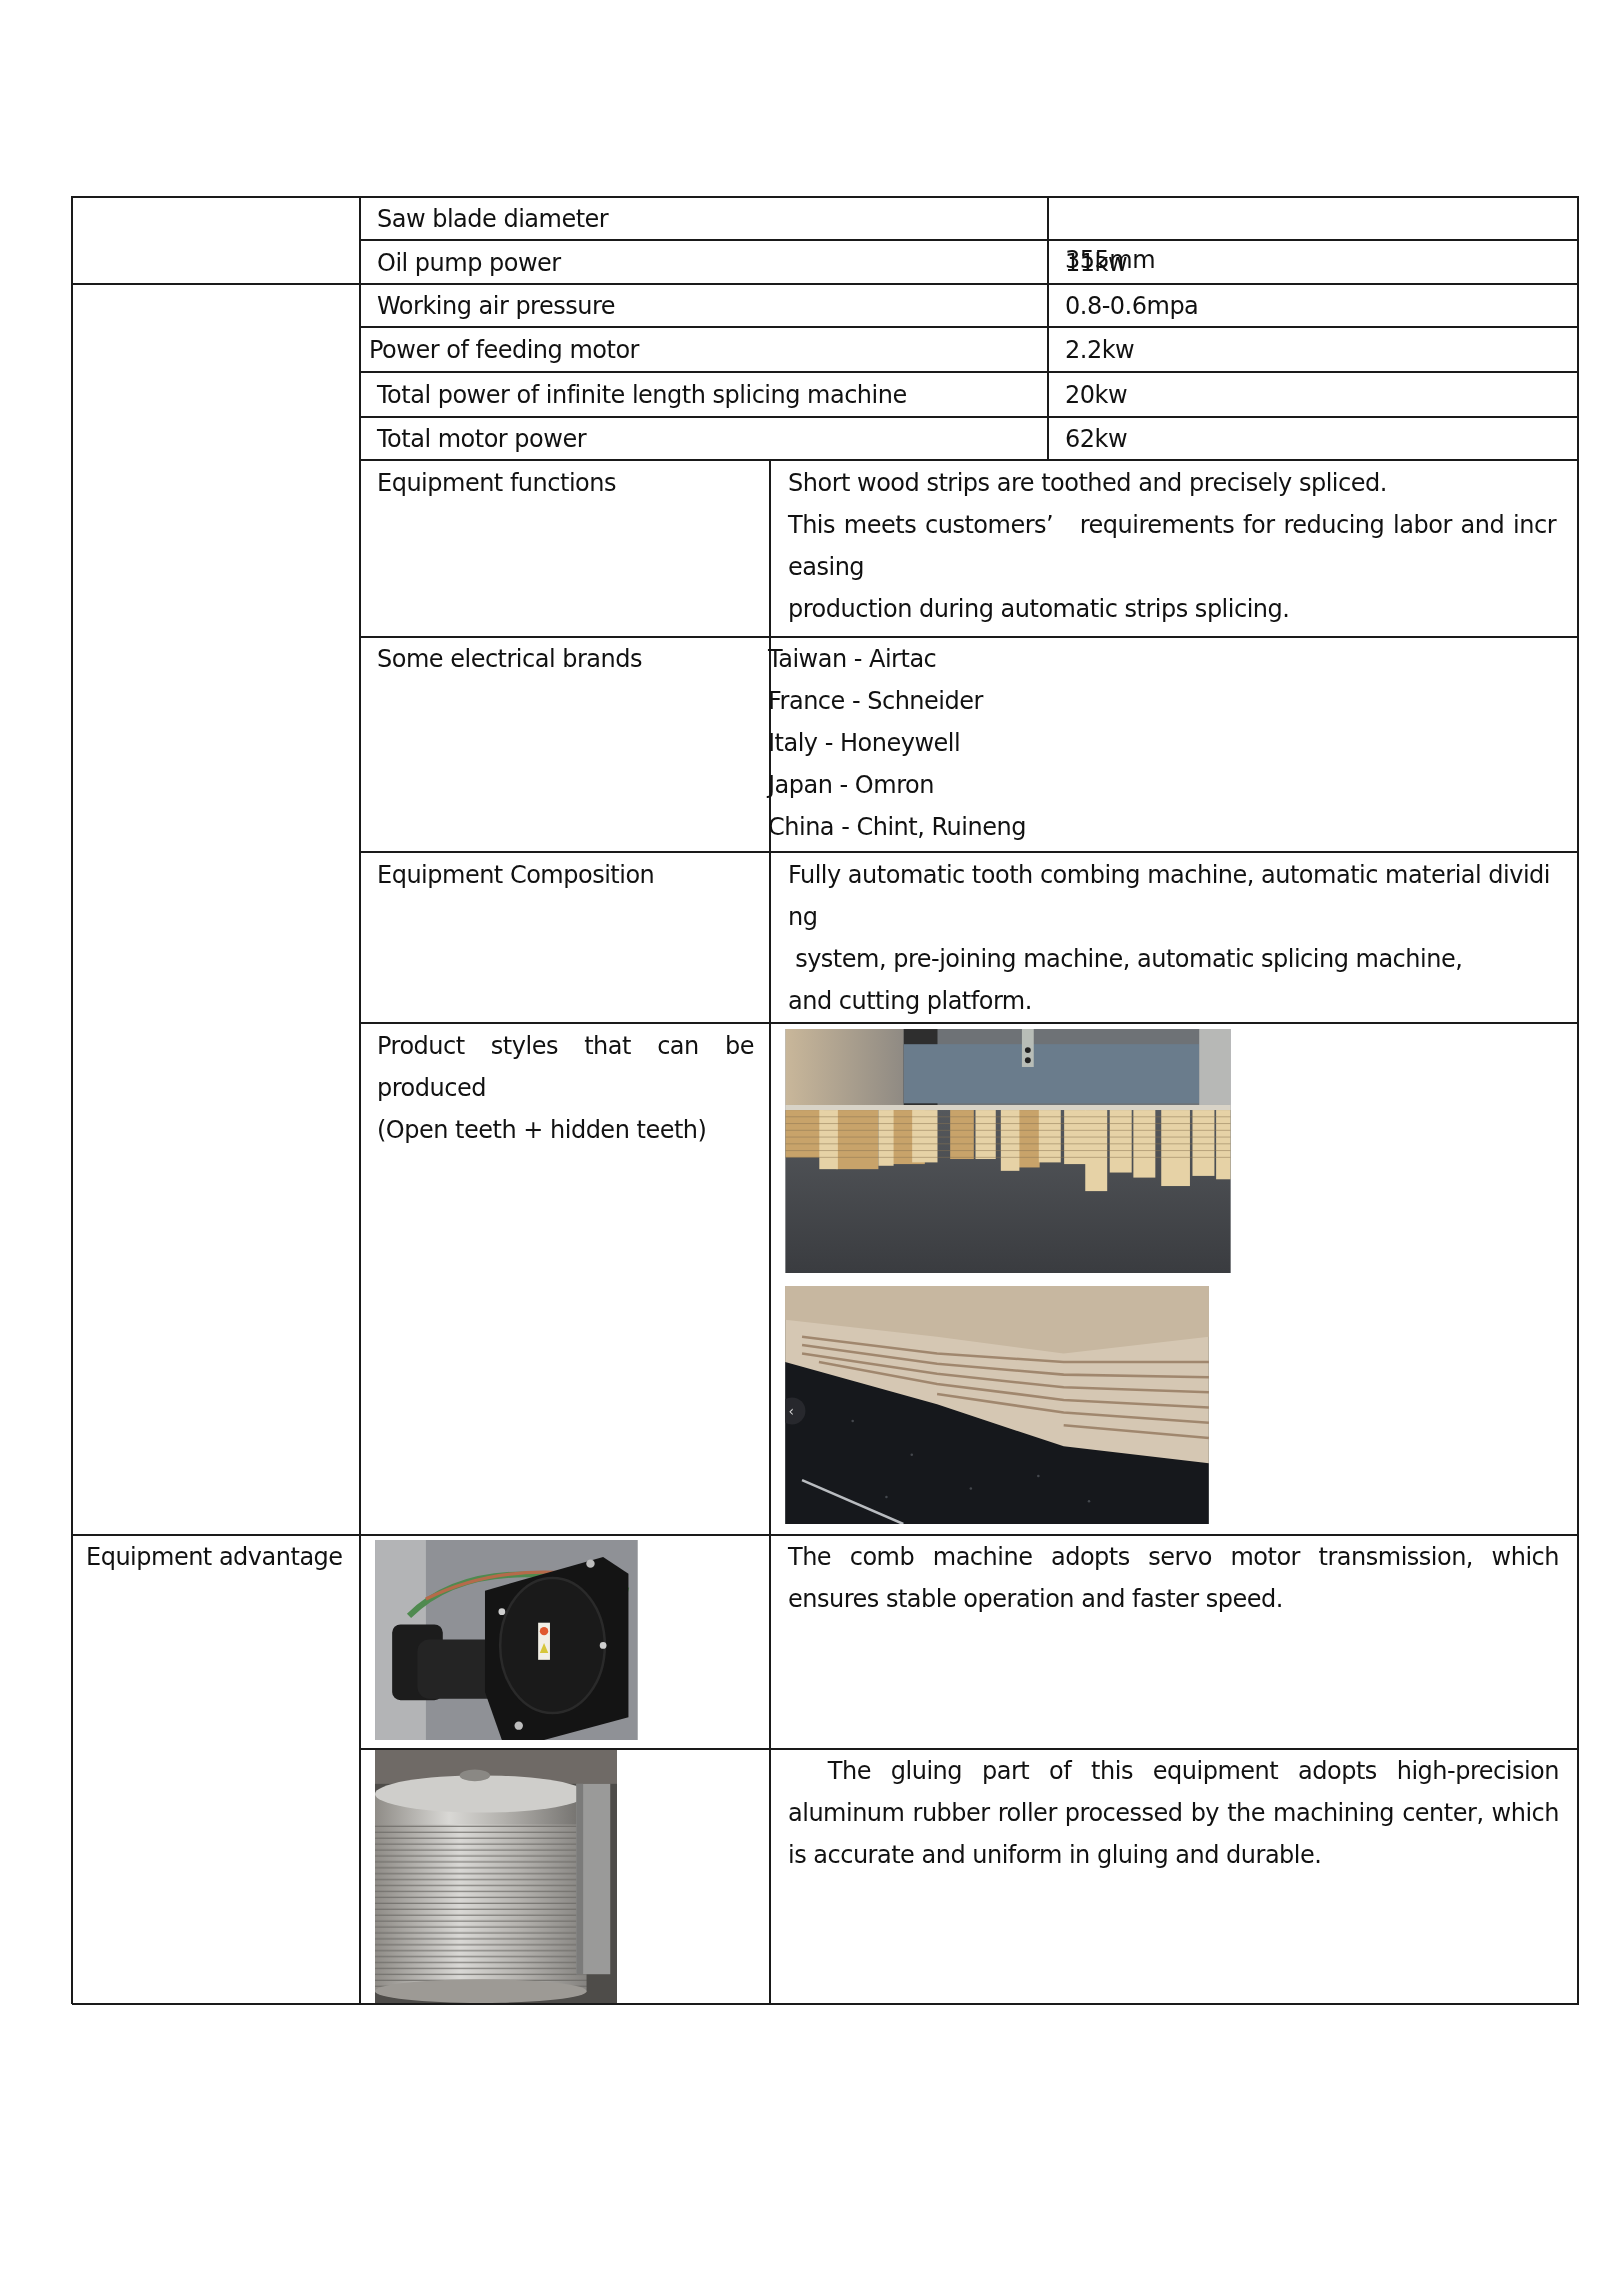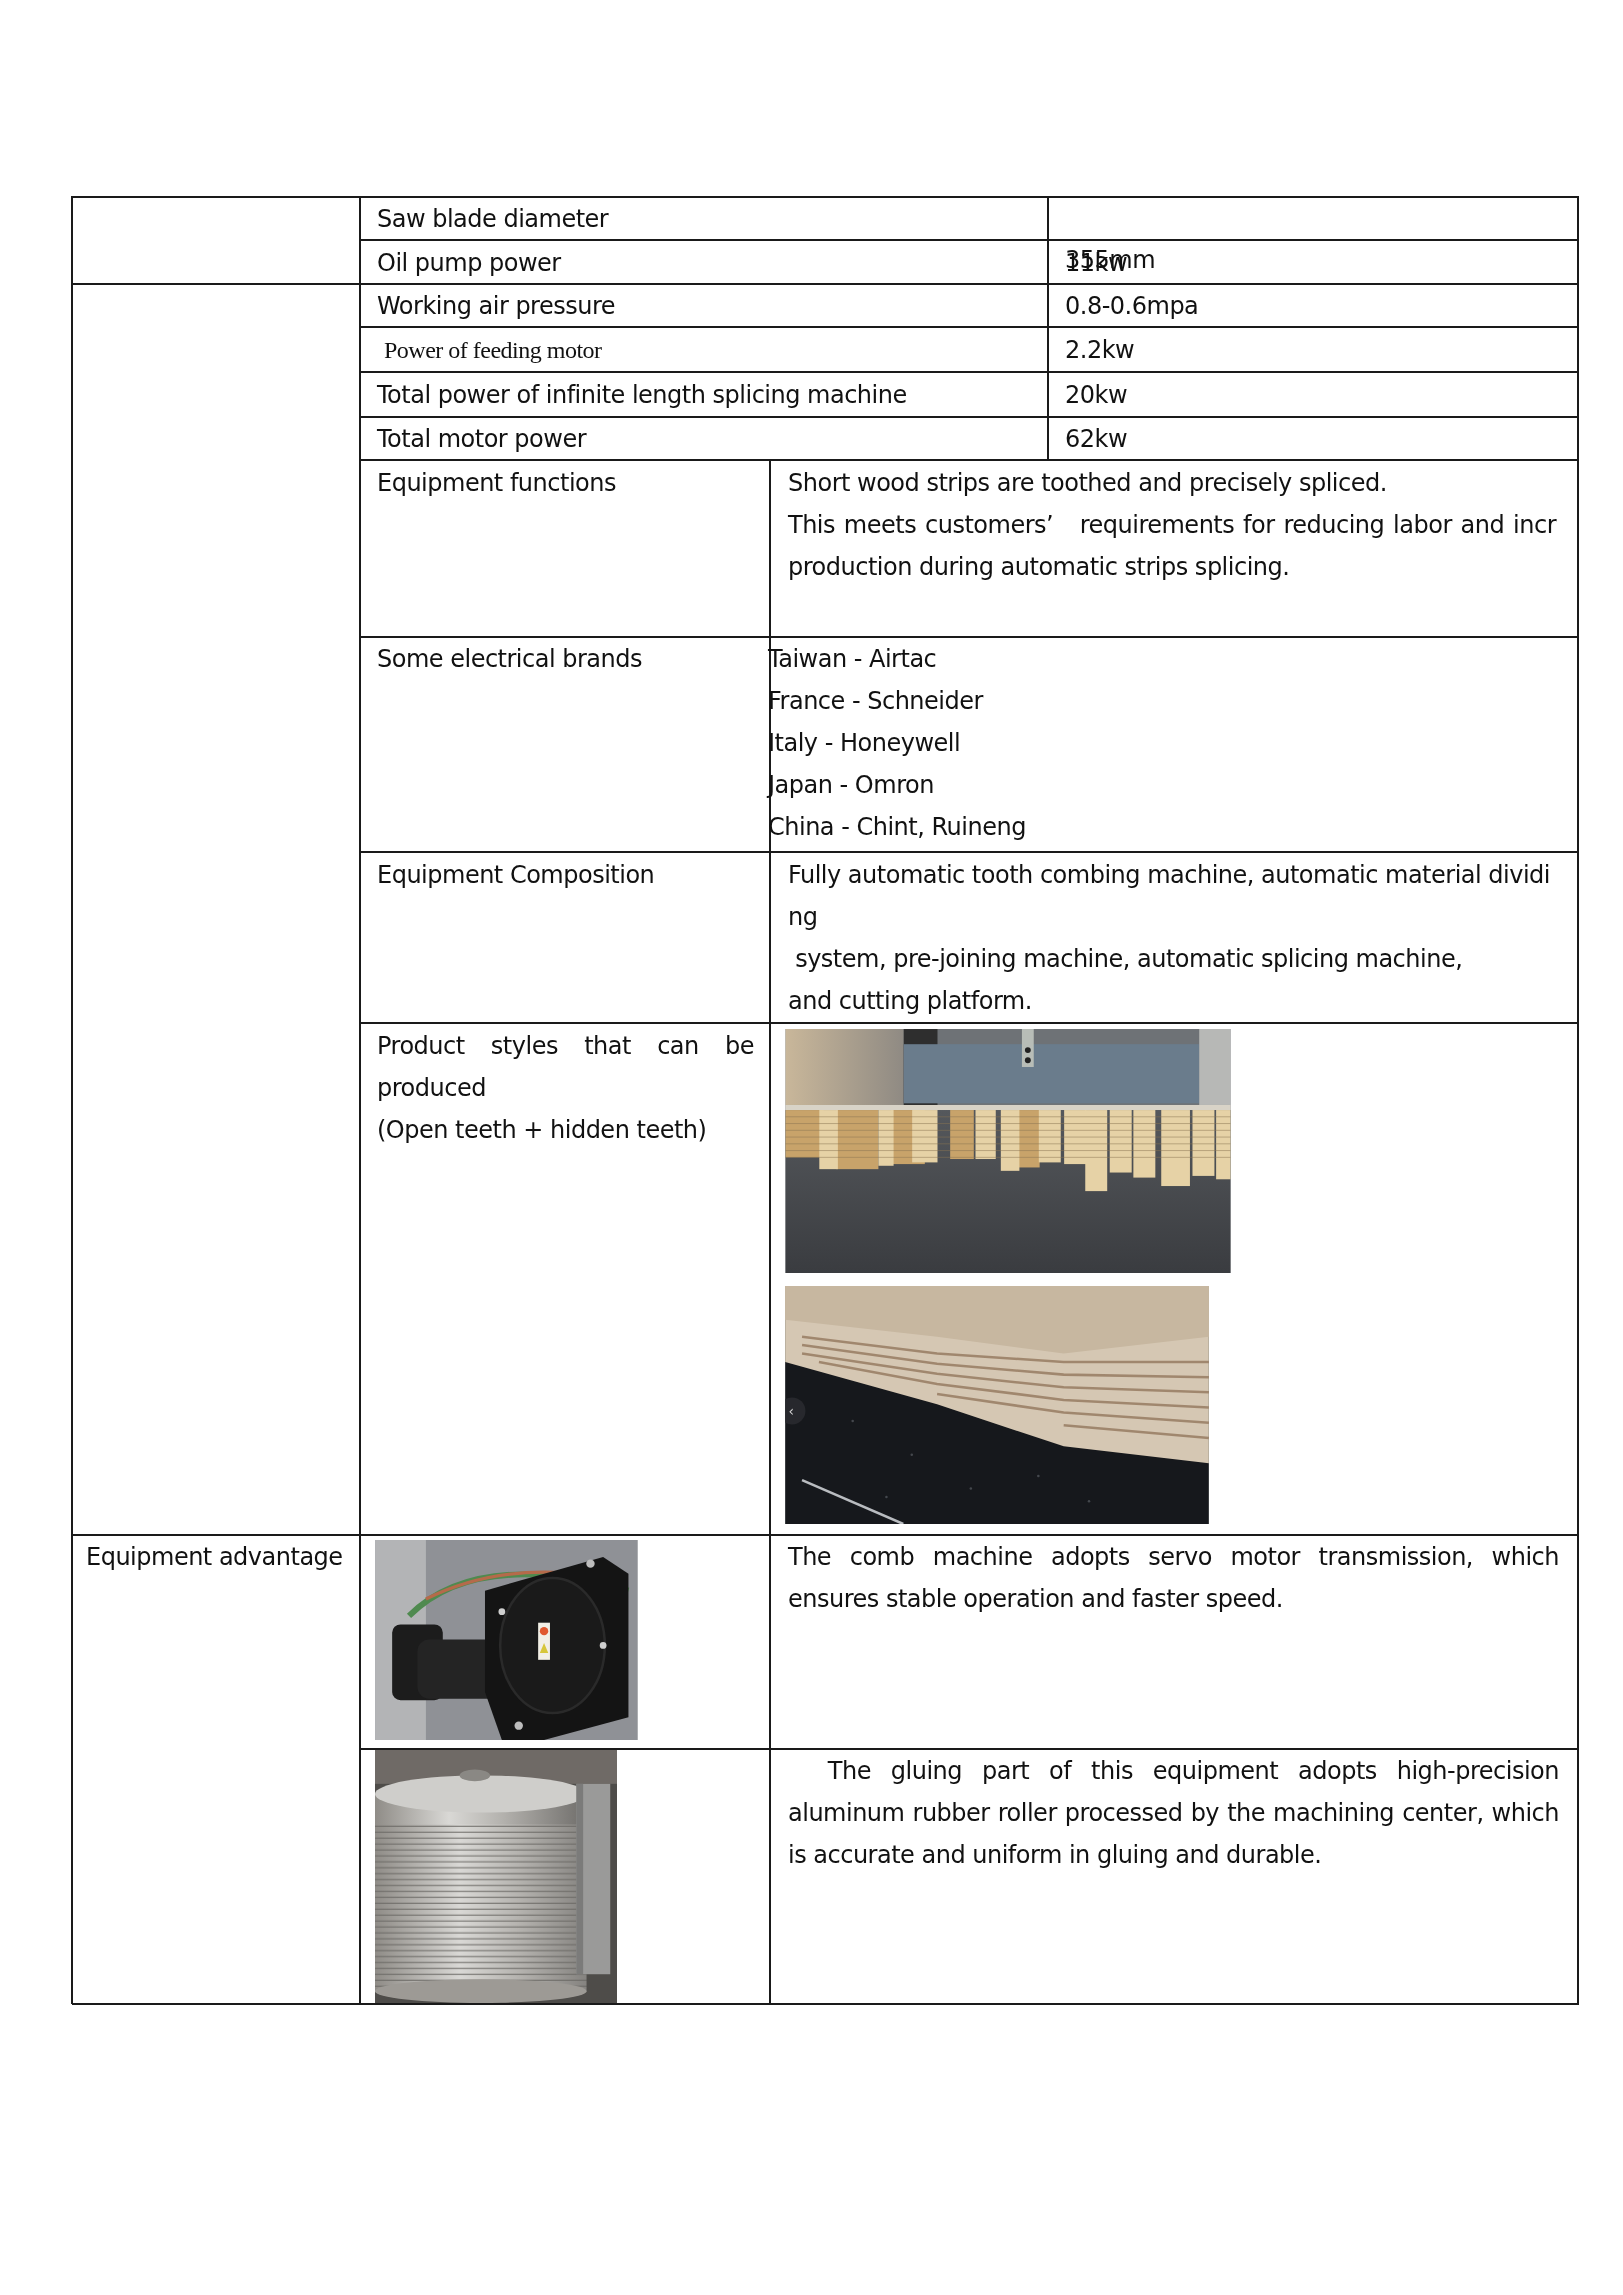--- a/index.html
+++ b/index.html
@@ -48,37 +48,38 @@
   </div>
   <div>
     <span class="txt" style="left:377px;top:242px;">Oil pump power</span>
     <span class="txt" style="left:1065px;top:242px;">11kw</span>
   </div>
   <div>
     <span class="txt" style="left:377px;top:285px;">Working air pressure</span>
     <span class="txt" style="left:1065px;top:285px;">0.8-0.6mpa</span>
   </div>
   <div>
-    <span class="txt" style="left:384px;top:329px;font-family:Liberation Serif, serif;">Power of feeding motor</span>
+    <span class="txt" style="left:369px;top:329px;">Power of feeding motor</span>
     <span class="txt" style="left:1065px;top:329px;">2.2kw</span>
   </div>
   <div>
     <span class="txt" style="left:377px;top:374px;">Total power of infinite length splicing machine</span>
     <span class="txt" style="left:1065px;top:374px;">20kw</span>
   </div>
   <div>
     <span class="txt" style="left:377px;top:418px;">Total motor power</span>
     <span class="txt" style="left:1065px;top:418px;">62kw</span>
   </div>
 
   <div>
     <span class="txt" style="left:377px;top:462px;">Equipment functions</span>
     <div class="para ln-list" style="left:788px;top:462px;width:771px;">
       <div>Short wood strips are toothed and precisely spliced.</div>
       <div style="word-spacing:1.7px;">This meets customers’&nbsp;&nbsp;&nbsp;requirements for reducing labor and incr</div>
+      <div>easing</div>
       <div>production during automatic strips splicing.</div>
     </div>
   </div>
 
   <div>
     <span class="txt" style="left:377px;top:638px;">Some electrical brands</span>
     <div class="para ln-list" style="left:768px;top:638px;width:771px;">
       <div>Taiwan - Airtac</div>
       <div>France - Schneider</div>
       <div>Italy - Honeywell</div>

